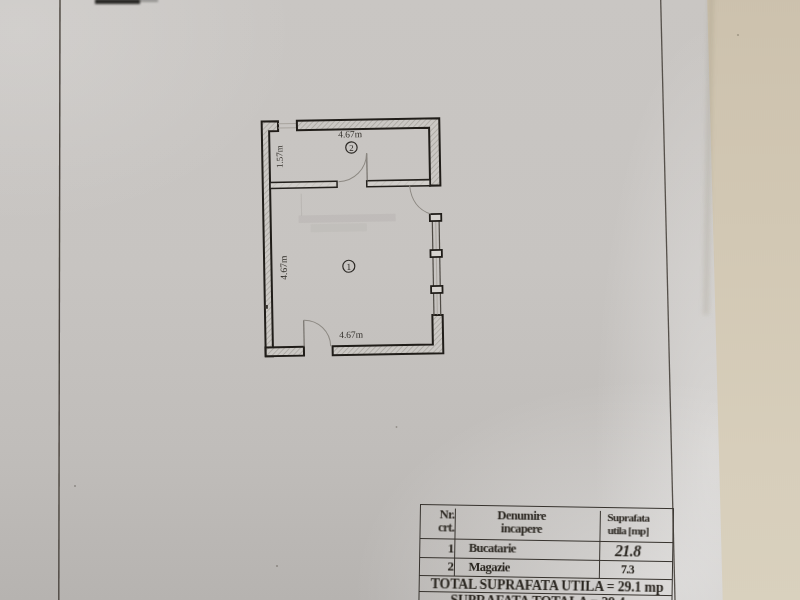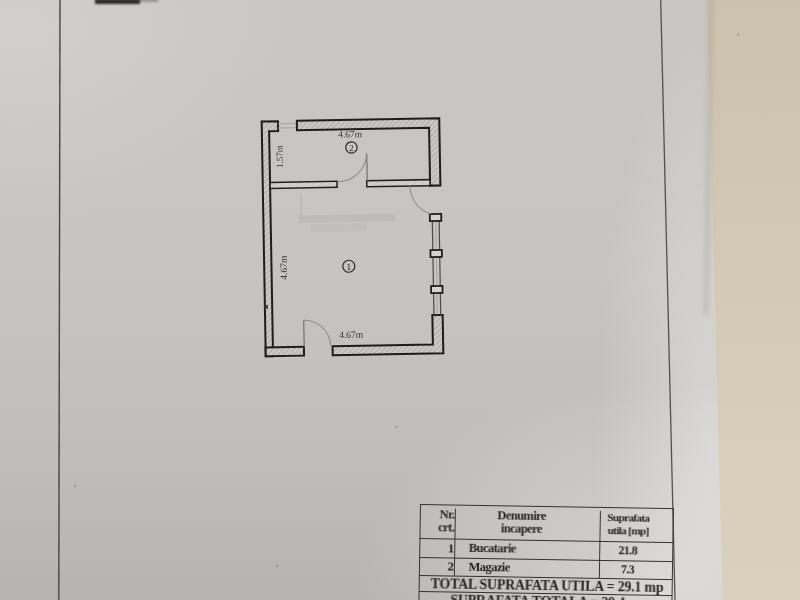--- a/index.html
+++ b/index.html
@@ -130,21 +130,21 @@
 
     <div class="row" style="height:34.5px;border:1.2px solid #36322d;font-size:12.5px;line-height:13.8px;padding-top:2.5px;">
       <div class="c1">Nr.<br>crt.</div>
       <div class="c2" style="text-align:center;padding-right:12px;">Denumire<br>incapere</div>
       <div class="c3" style="font-size:11.3px;letter-spacing:-0.7px;">Suprafata<br>utila [mp]</div>
     </div>
 
     <div class="row" style="height:19.5px;border:0 solid #36322d;border-width:0 1.2px 1.2px 1.2px;font-size:13px;line-height:17.5px;">
       <div class="c1">1</div>
       <div class="c2" style="padding-left:14px;font-size:12.6px;">Bucatarie</div>
-      <div class="c3" style="font-size:12px;">21.8</div>
+      <div class="c3" style="font-size:16px;font-style:italic;">21.8</div>
     </div>
 
     <div class="row" style="height:18px;border:0 solid #36322d;border-width:0 1.2px 1.2px 1.2px;font-size:13px;line-height:16.5px;">
       <div class="c1">2</div>
       <div class="c2" style="padding-left:14px;font-size:12.6px;">Magazie</div>
       <div class="c3" style="font-size:12px;">7.3</div>
     </div>
 
     <div style="height:15.5px;border:0 solid #36322d;border-width:0 1.2px 1.2px 1.2px;font-size:13.8px;line-height:15.2px;padding-left:11px;letter-spacing:-0.15px;">TOTAL SUPRAFATA UTILA = 29.1 mp</div>
 

